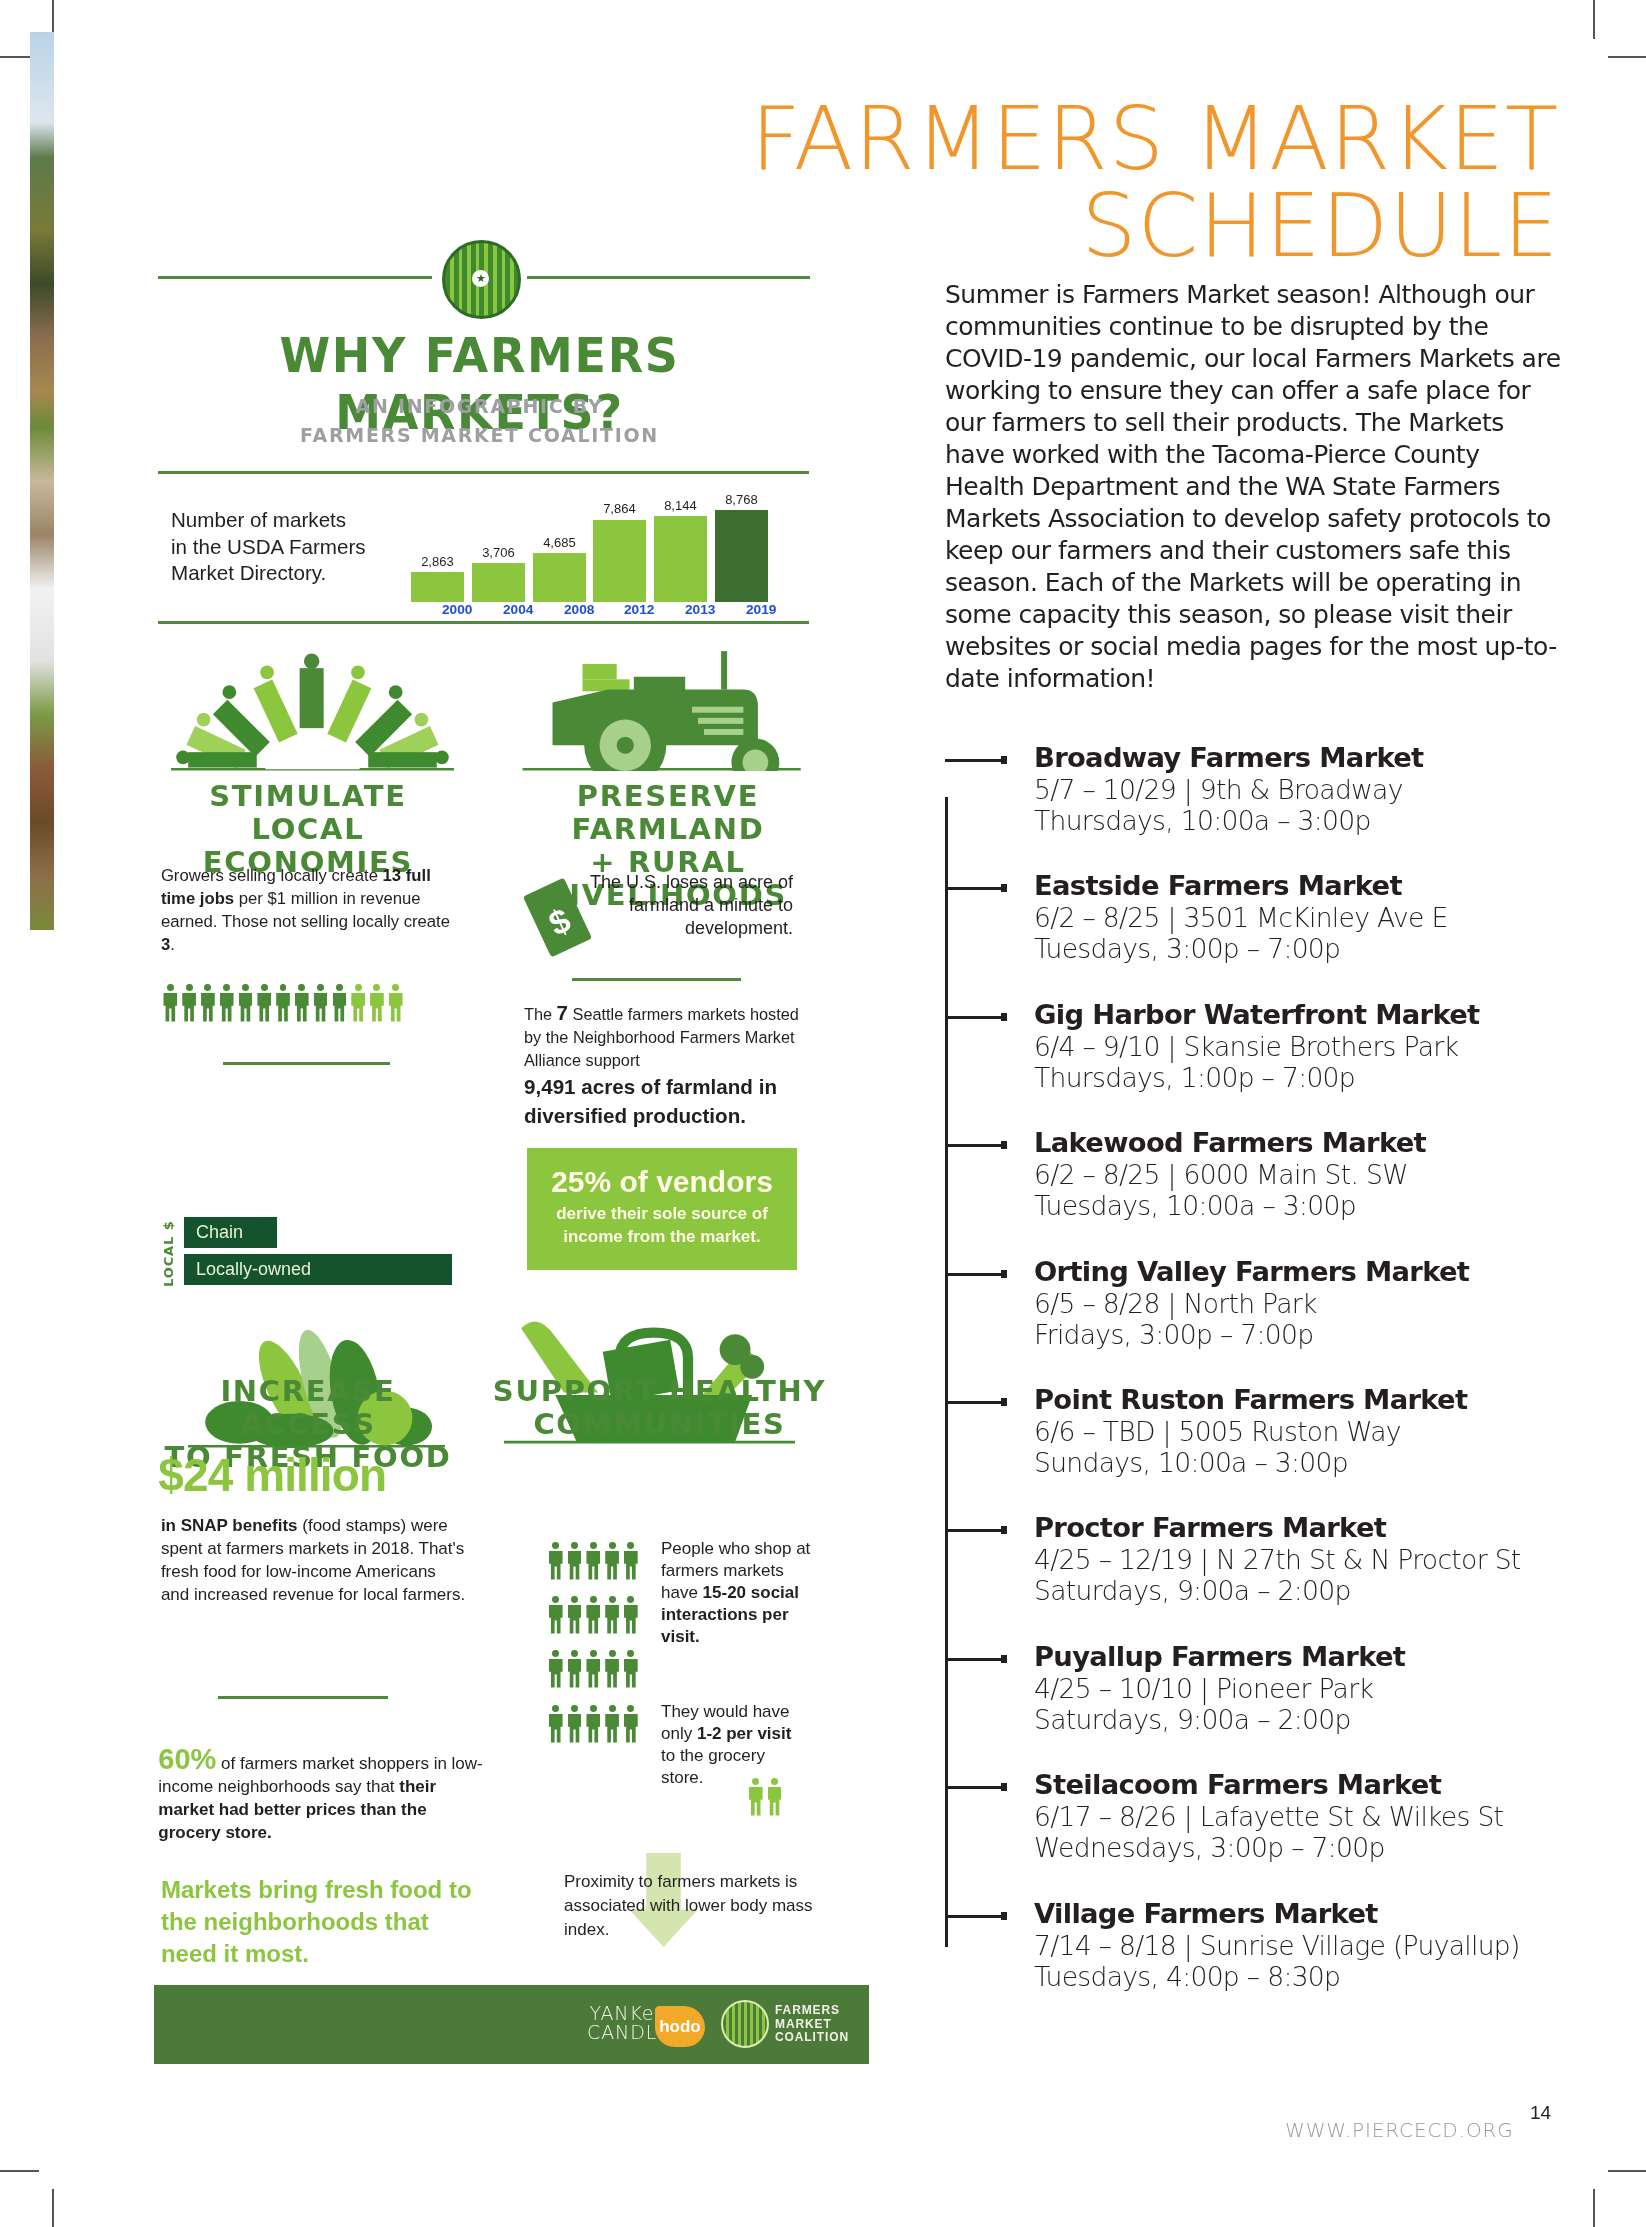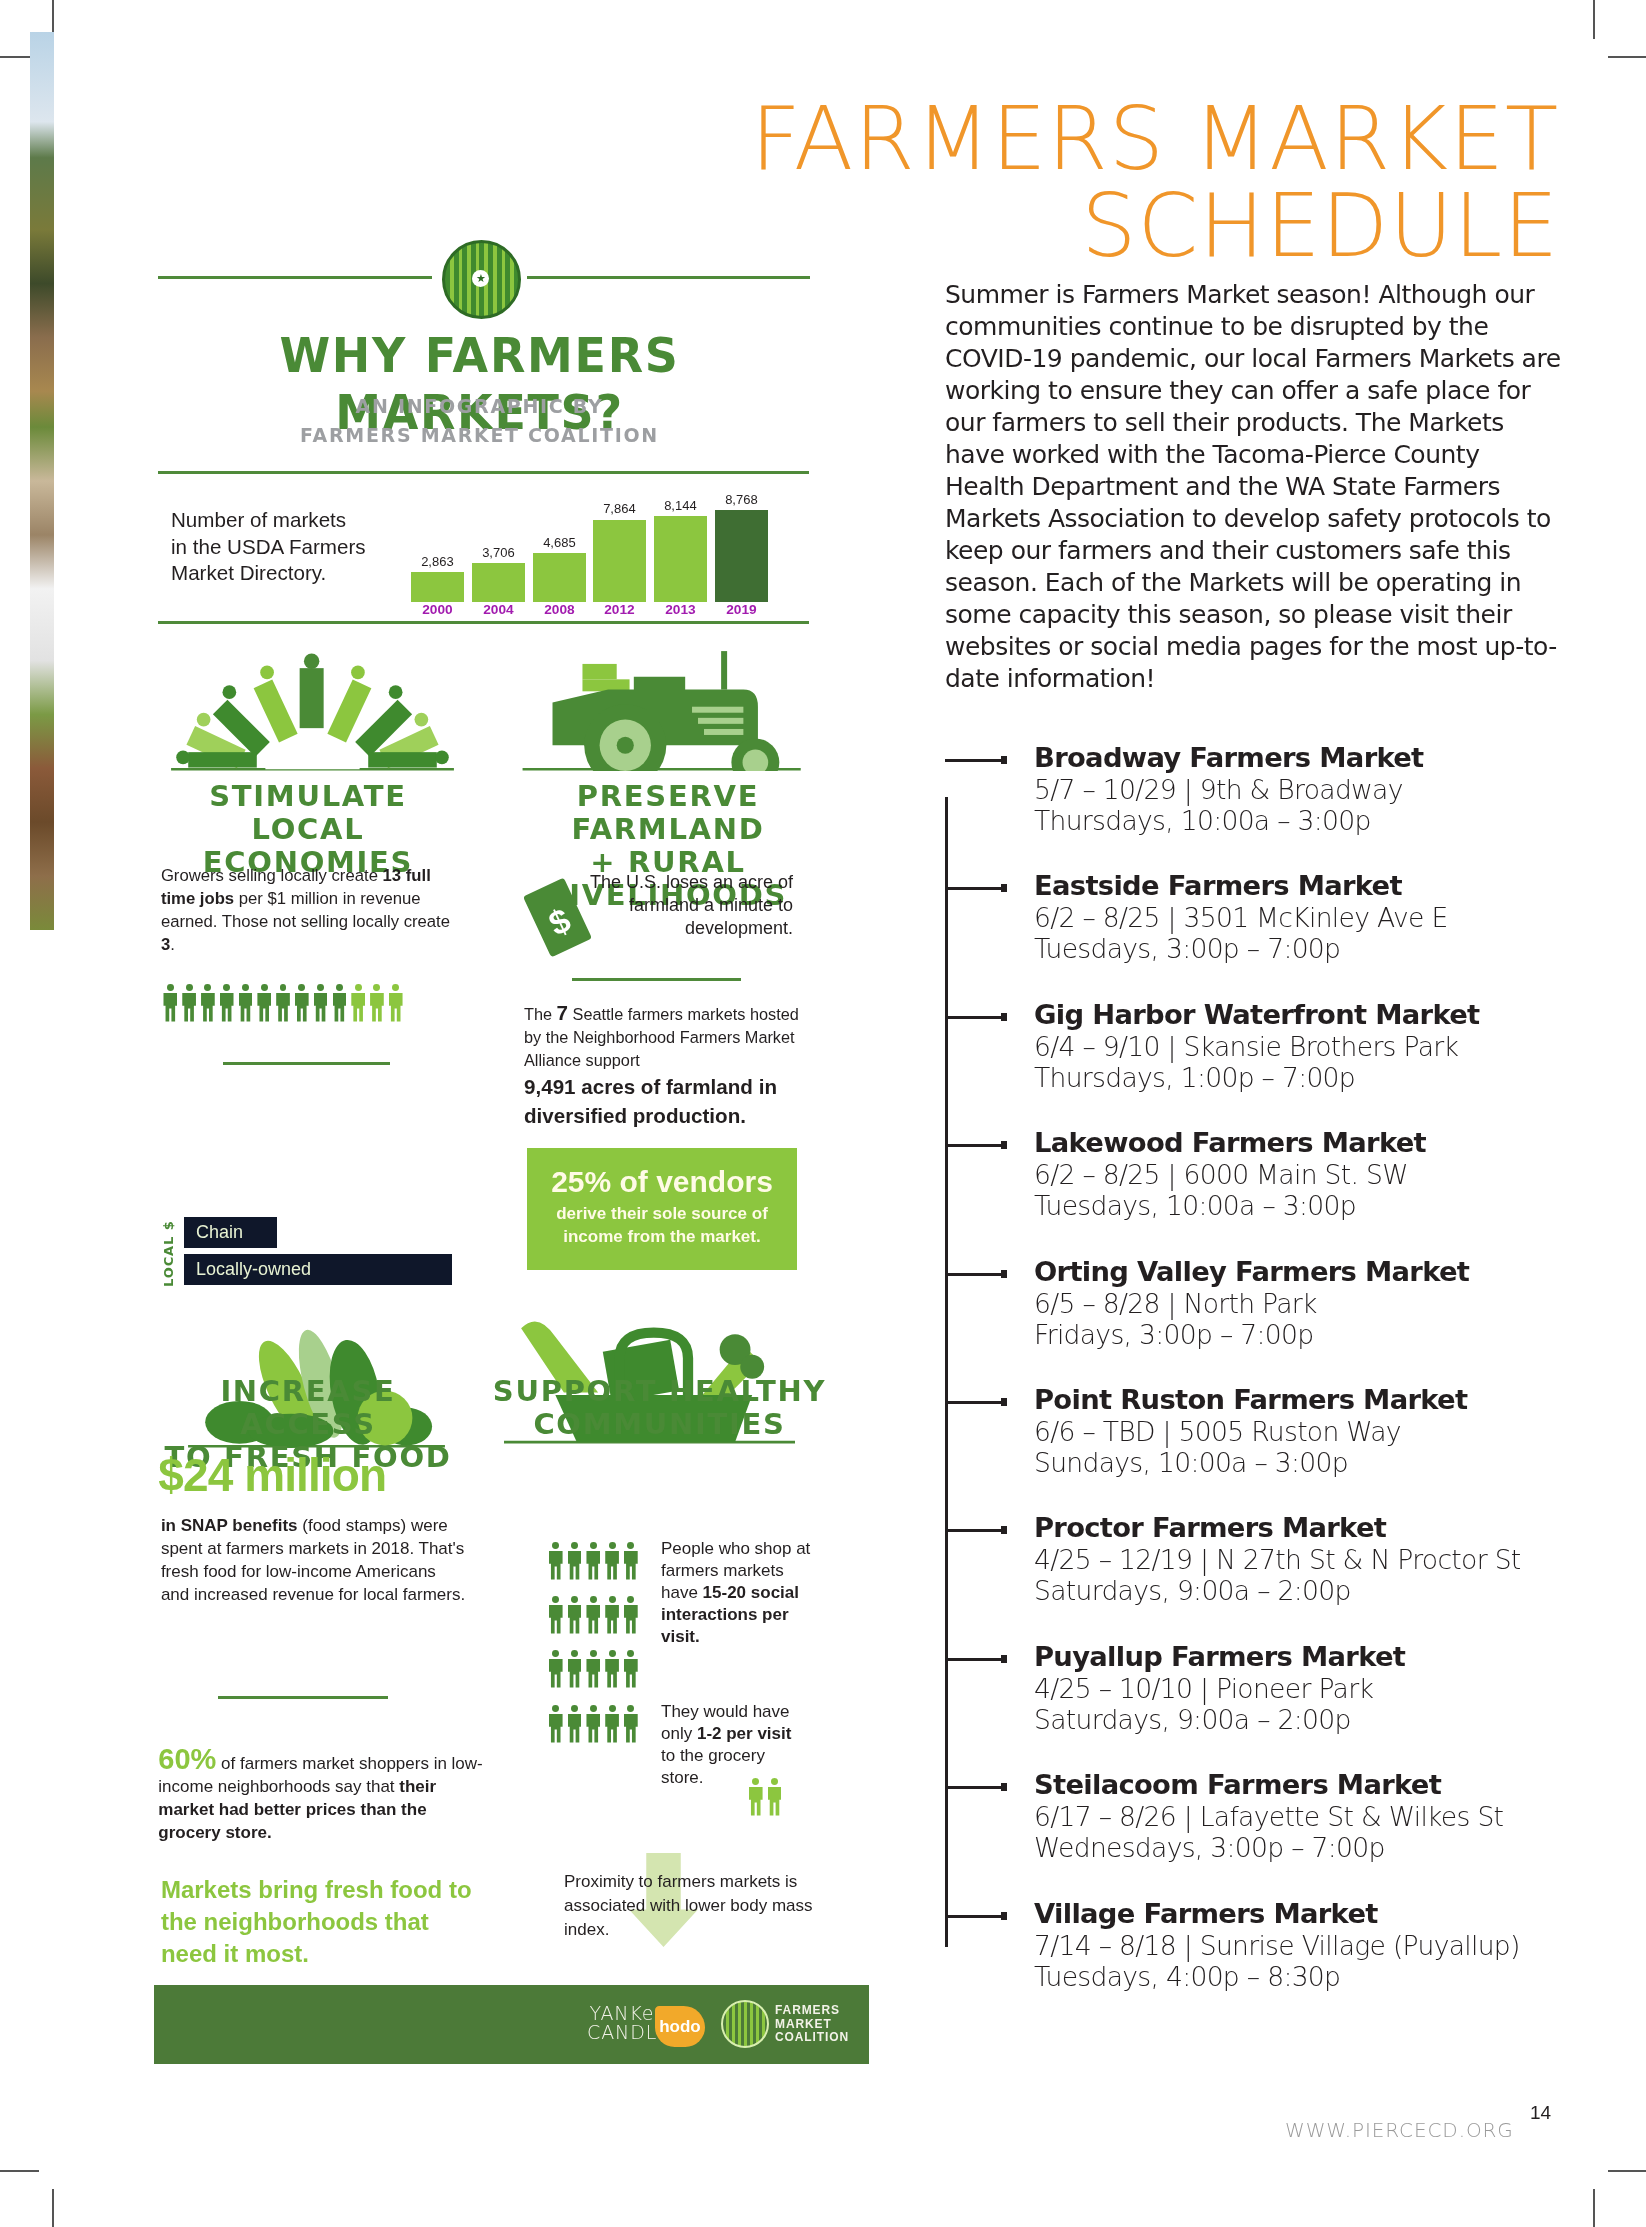--- a/index.html
+++ b/index.html
@@ -27,37 +27,37 @@
   .slab { font-family: "DejaVu Sans", sans-serif; font-weight: bold; color: #4a8a36; text-transform: uppercase; letter-spacing: 1.7px; }
   .why-title { position: absolute; left: 0; top: 90px; width: 651px; text-align: center; font-size: 46px; transform: scaleY(1.05); }
   .subtitle { position: absolute; left: 0; top: 152px; width: 651px; text-align: center; font-family: "DejaVu Sans", sans-serif;
     font-weight: bold; color: #9d9fa2; font-size: 19px; letter-spacing: 1.7px; line-height: 29px; }
 
   .chart-label { position: absolute; left: 17px; top: 267px; font-size: 20.6px; line-height: 26.6px; color: #231f20; }
   .bars { position: absolute; left: 257px; top: 248px; width: 403px; height: 129px; }
   .bar-col { position: absolute; bottom: 15.4px; width: 53px; }
   .bar-col .bar { position: absolute; bottom: 0; left: 0; width: 53px; background: #8cc63f; }
   .bar-col .val { position: absolute; left: -8.6px; width: 70px; text-align: center; font-size: 13px; color: #231f20; }
-  .bar-col .yr { position: absolute; left: -8.6px; width: 70px; text-align: center; font-size: 13.7px; font-weight: bold; color: #a21caf; top: 100%; }
+  .bar-col .yr { position: absolute; left: -8.6px; width: 70px; text-align: right; font-size: 13.7px; font-weight: bold; color: #1d4ed8; top: 100%; }
   .bar-col.dark .bar { background: #3f6e33; }
 
   .section-title { position: absolute; text-align: center; font-size: 29px; line-height: 33px; }
   .icon-art { position: absolute; }
   .body-txt { position: absolute; font-size: 17px; line-height: 23px; color: #231f20; }
   .body-txt b { font-weight: bold; }
 
   .people-row { position: absolute; display: flex; gap: 3.4px; }
   .person { width: 15.4px; height: 38px; position: relative; }
   .person::before { content: ""; position: absolute; left: 4.3px; top: 0; width: 6.9px; height: 6.9px; border-radius: 50%; background: currentColor; }
   .person::after { content: ""; position: absolute; left: 0.9px; top: 8.6px; width: 13.7px; height: 29px; background: currentColor;
     clip-path: polygon(0 0,100% 0,100% 45%,85% 45%,85% 100%,58% 100%,58% 55%,42% 55%,42% 100%,15% 100%,15% 45%,0 45%); }
   .person.dk { color: #4a8a36; }
   .person.lt { color: #8cc63f; }
 
-  .chain-bar { position: absolute; background: #0f172a; color: #e8f3d3; font-size: 18px; padding-left: 12px; line-height: 31px; }
+  .chain-bar { position: absolute; background: #14532d; color: #e8f3d3; font-size: 18px; padding-left: 12px; line-height: 31px; }
   .local-label { position: absolute; font-family: "DejaVu Sans", sans-serif; font-weight: bold; color: #4a8a36; font-size: 13px;
     transform: rotate(-90deg); transform-origin: left top; letter-spacing: 0.9px; }
 
   .vendor-box { position: absolute; background: #8cc63f; color: #fffbe6; text-align: center; }
   .vendor-box .big { font-size: 30px; font-weight: bold; margin-top: 17px; }
   .vendor-box .small { font-size: 17px; font-weight: bold; line-height: 23px; margin-top: 3.4px; }
 
   .big-green { position: absolute; color: #8cc63f; font-weight: bold; }
   .footer-band { position: absolute; left: 0; top: 1745px; width: 715px; height: 79px; background: #4c7a38; }
   .sponsor { position: absolute; color: #f2f2e8; }

